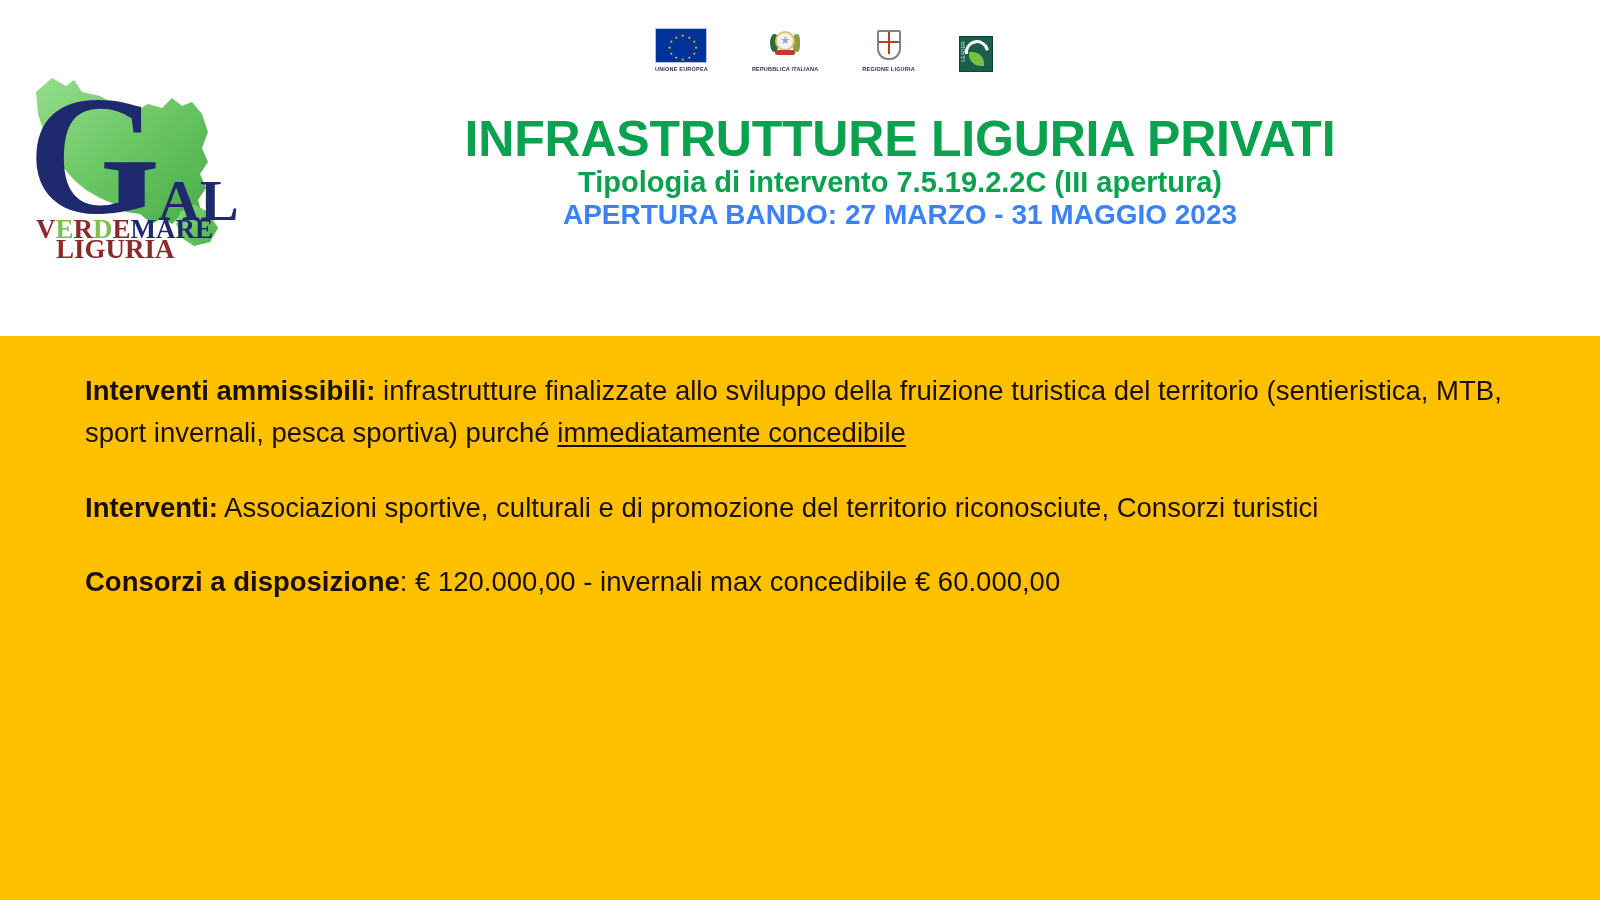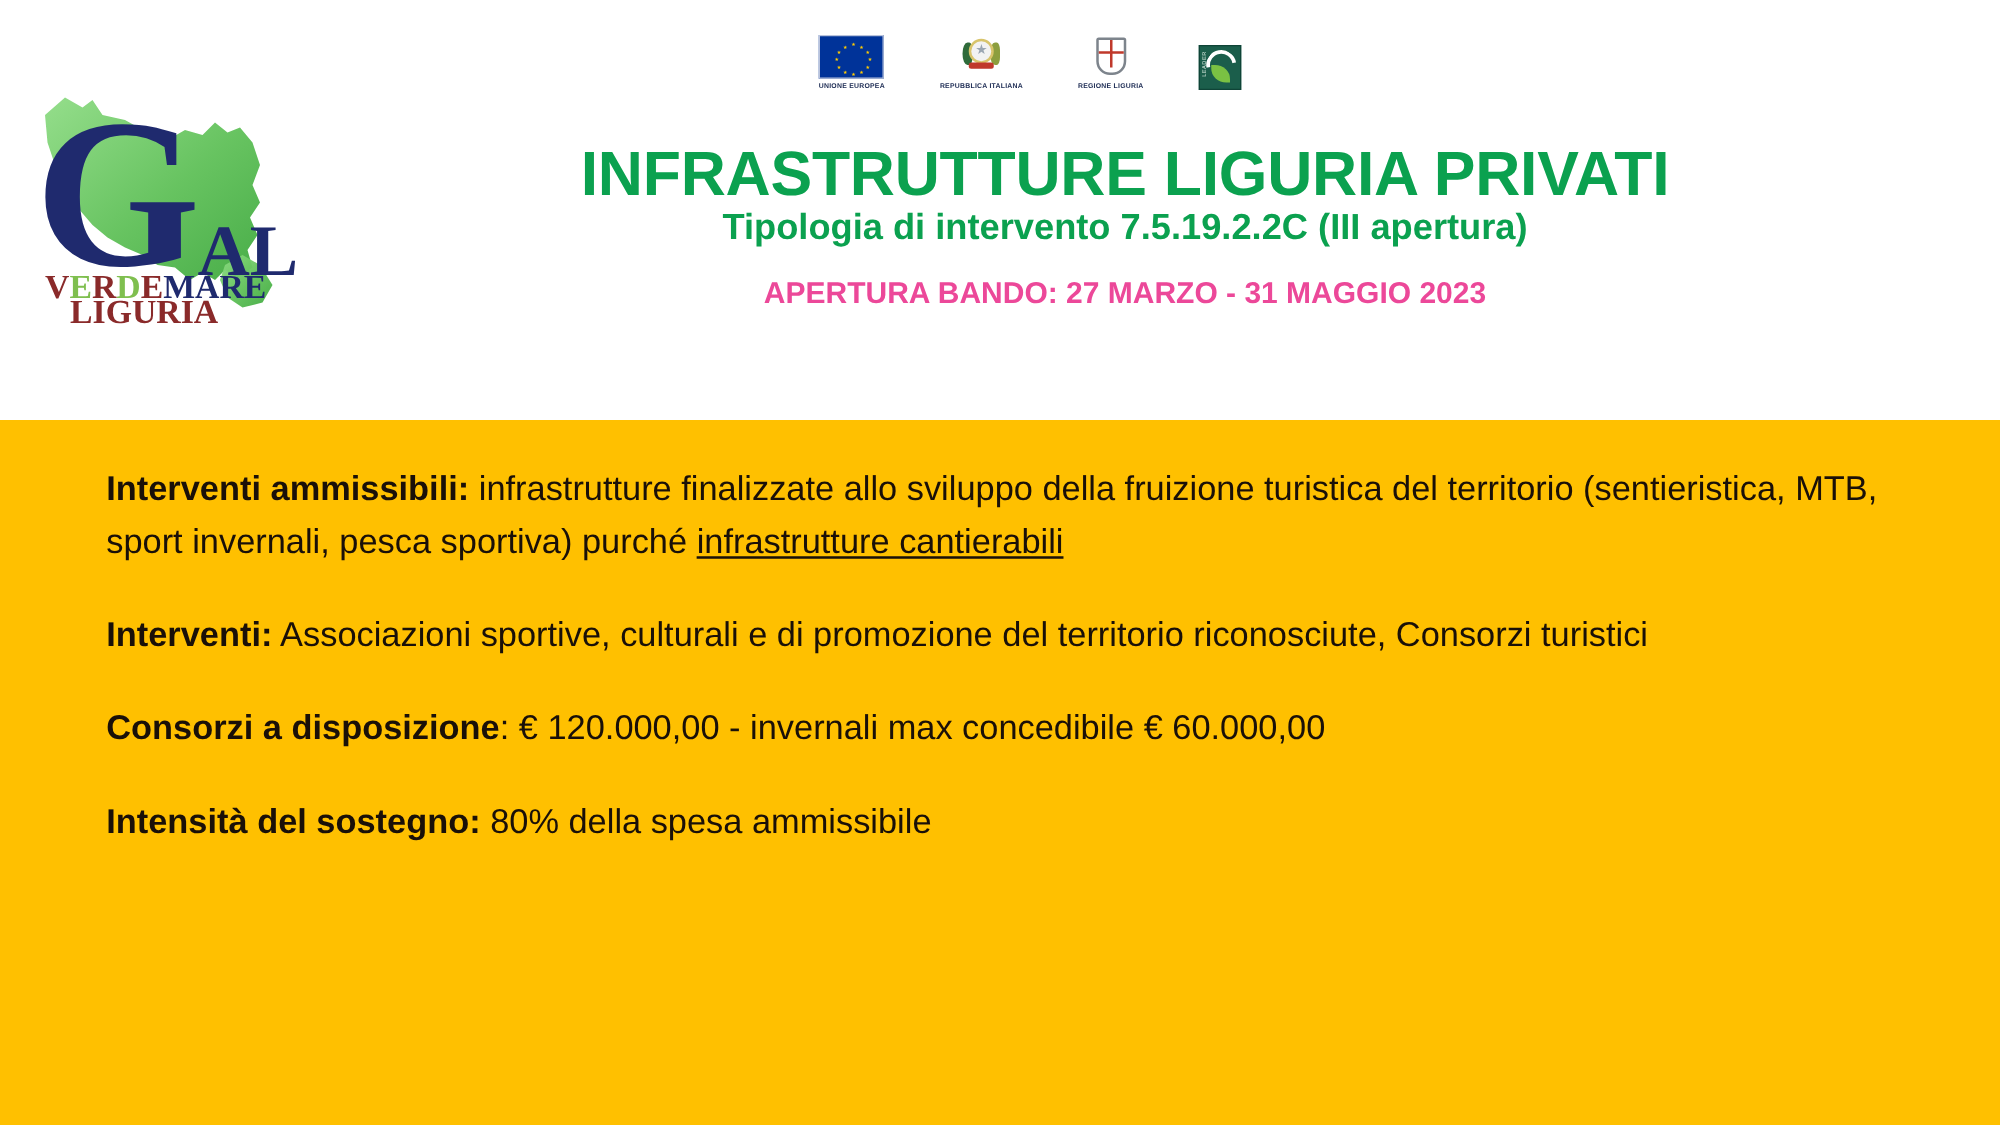--- a/index.html
+++ b/index.html
@@ -114,22 +114,22 @@
     font-size:50px; font-weight:bold; color:#0BA14F;
     letter-spacing:-0.2px; line-height:1.08;
     font-family:"Liberation Sans", sans-serif;
   }
   .sub-title {
     font-size:29px; font-weight:bold; color:#0BA14F;
     margin-top:0; line-height:1.15;
     font-family:"Liberation Sans", sans-serif;
   }
   .date-line {
-    font-size:24px; font-weight:bold; color:#ec4899;
-    margin-top:22px; line-height:1.15;
+    font-size:28px; font-weight:bold; color:#3b82f6;
+    line-height:1.15;
     font-family:"Liberation Sans", sans-serif;
   }
 
   
   .body-panel {
     position:absolute; left:0; top:336px; width:1600px; height:564px;
     background:#FFC000;
   }
   .body-inner { position:absolute; left:85px; top:34px; width:1460px; }
   .para {
@@ -234,31 +234,28 @@
       <div class="sub-title">Tipologia di intervento 7.5.19.2.2C (III apertura)</div>
       <div class="date-line">APERTURA BANDO: 27 MARZO - 31 MAGGIO 2023</div>
     </div>
 
   </div>
 
   <div class="body-panel">
     <div class="body-inner">
 
       <div class="para">
-        <b>Interventi ammissibili:</b><span> infrastrutture finalizzate allo sviluppo della fruizione turistica del territorio (sentieristica, MTB, sport invernali, pesca sportiva) purché </span><u>infrastrutture cantierabili</u>
+        <b>Interventi ammissibili:</b><span> infrastrutture finalizzate allo sviluppo della fruizione turistica del territorio (sentieristica, MTB, sport invernali, pesca sportiva) purché </span><u>immediatamente concedibile</u>
       </div>
 
       <div class="para">
         <b>Interventi:</b><span> Associazioni sportive, culturali e di promozione del territorio riconosciute, Consorzi turistici</span>
       </div>
 
       <div class="para">
         <b>Consorzi a disposizione</b><span>: € 120.000,00 - invernali max concedibile € 60.000,00</span>
       </div>
 
-      <div class="para">
-        <b>Intensità del sostegno:</b><span> 80% della spesa ammissibile</span>
-      </div>
 
     </div>
   </div>
 
 </div>
 
 </body></html>

